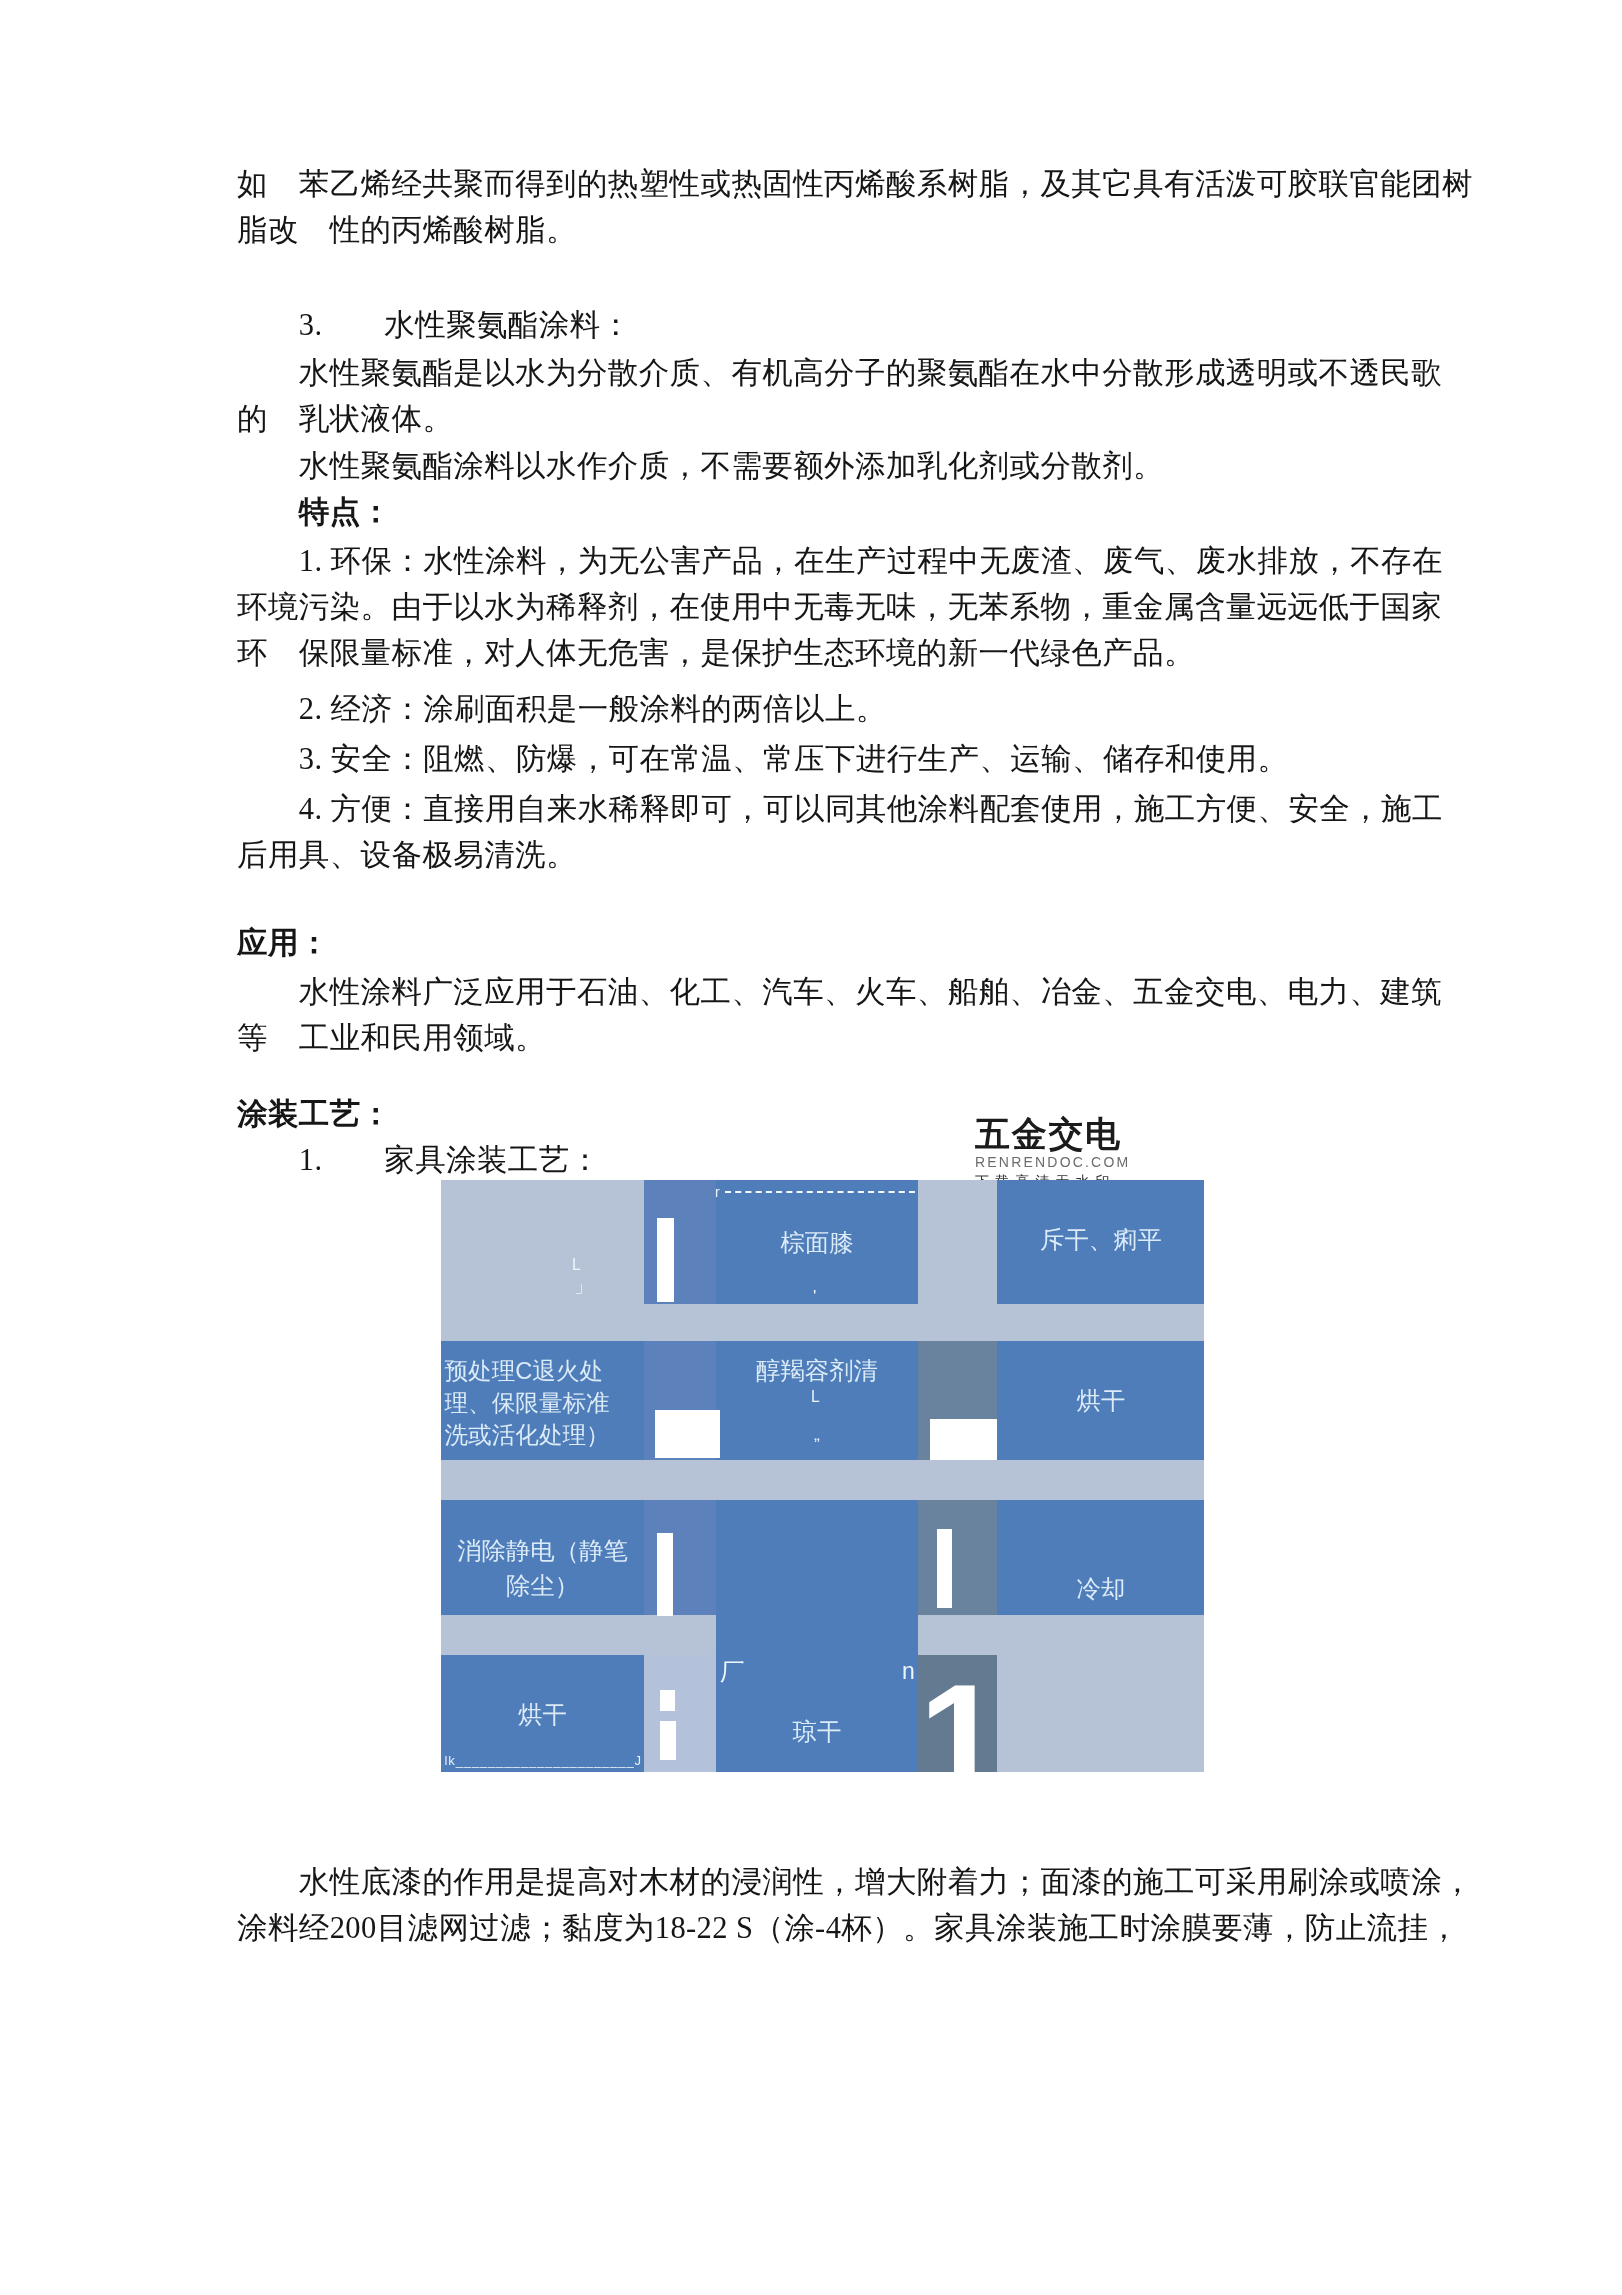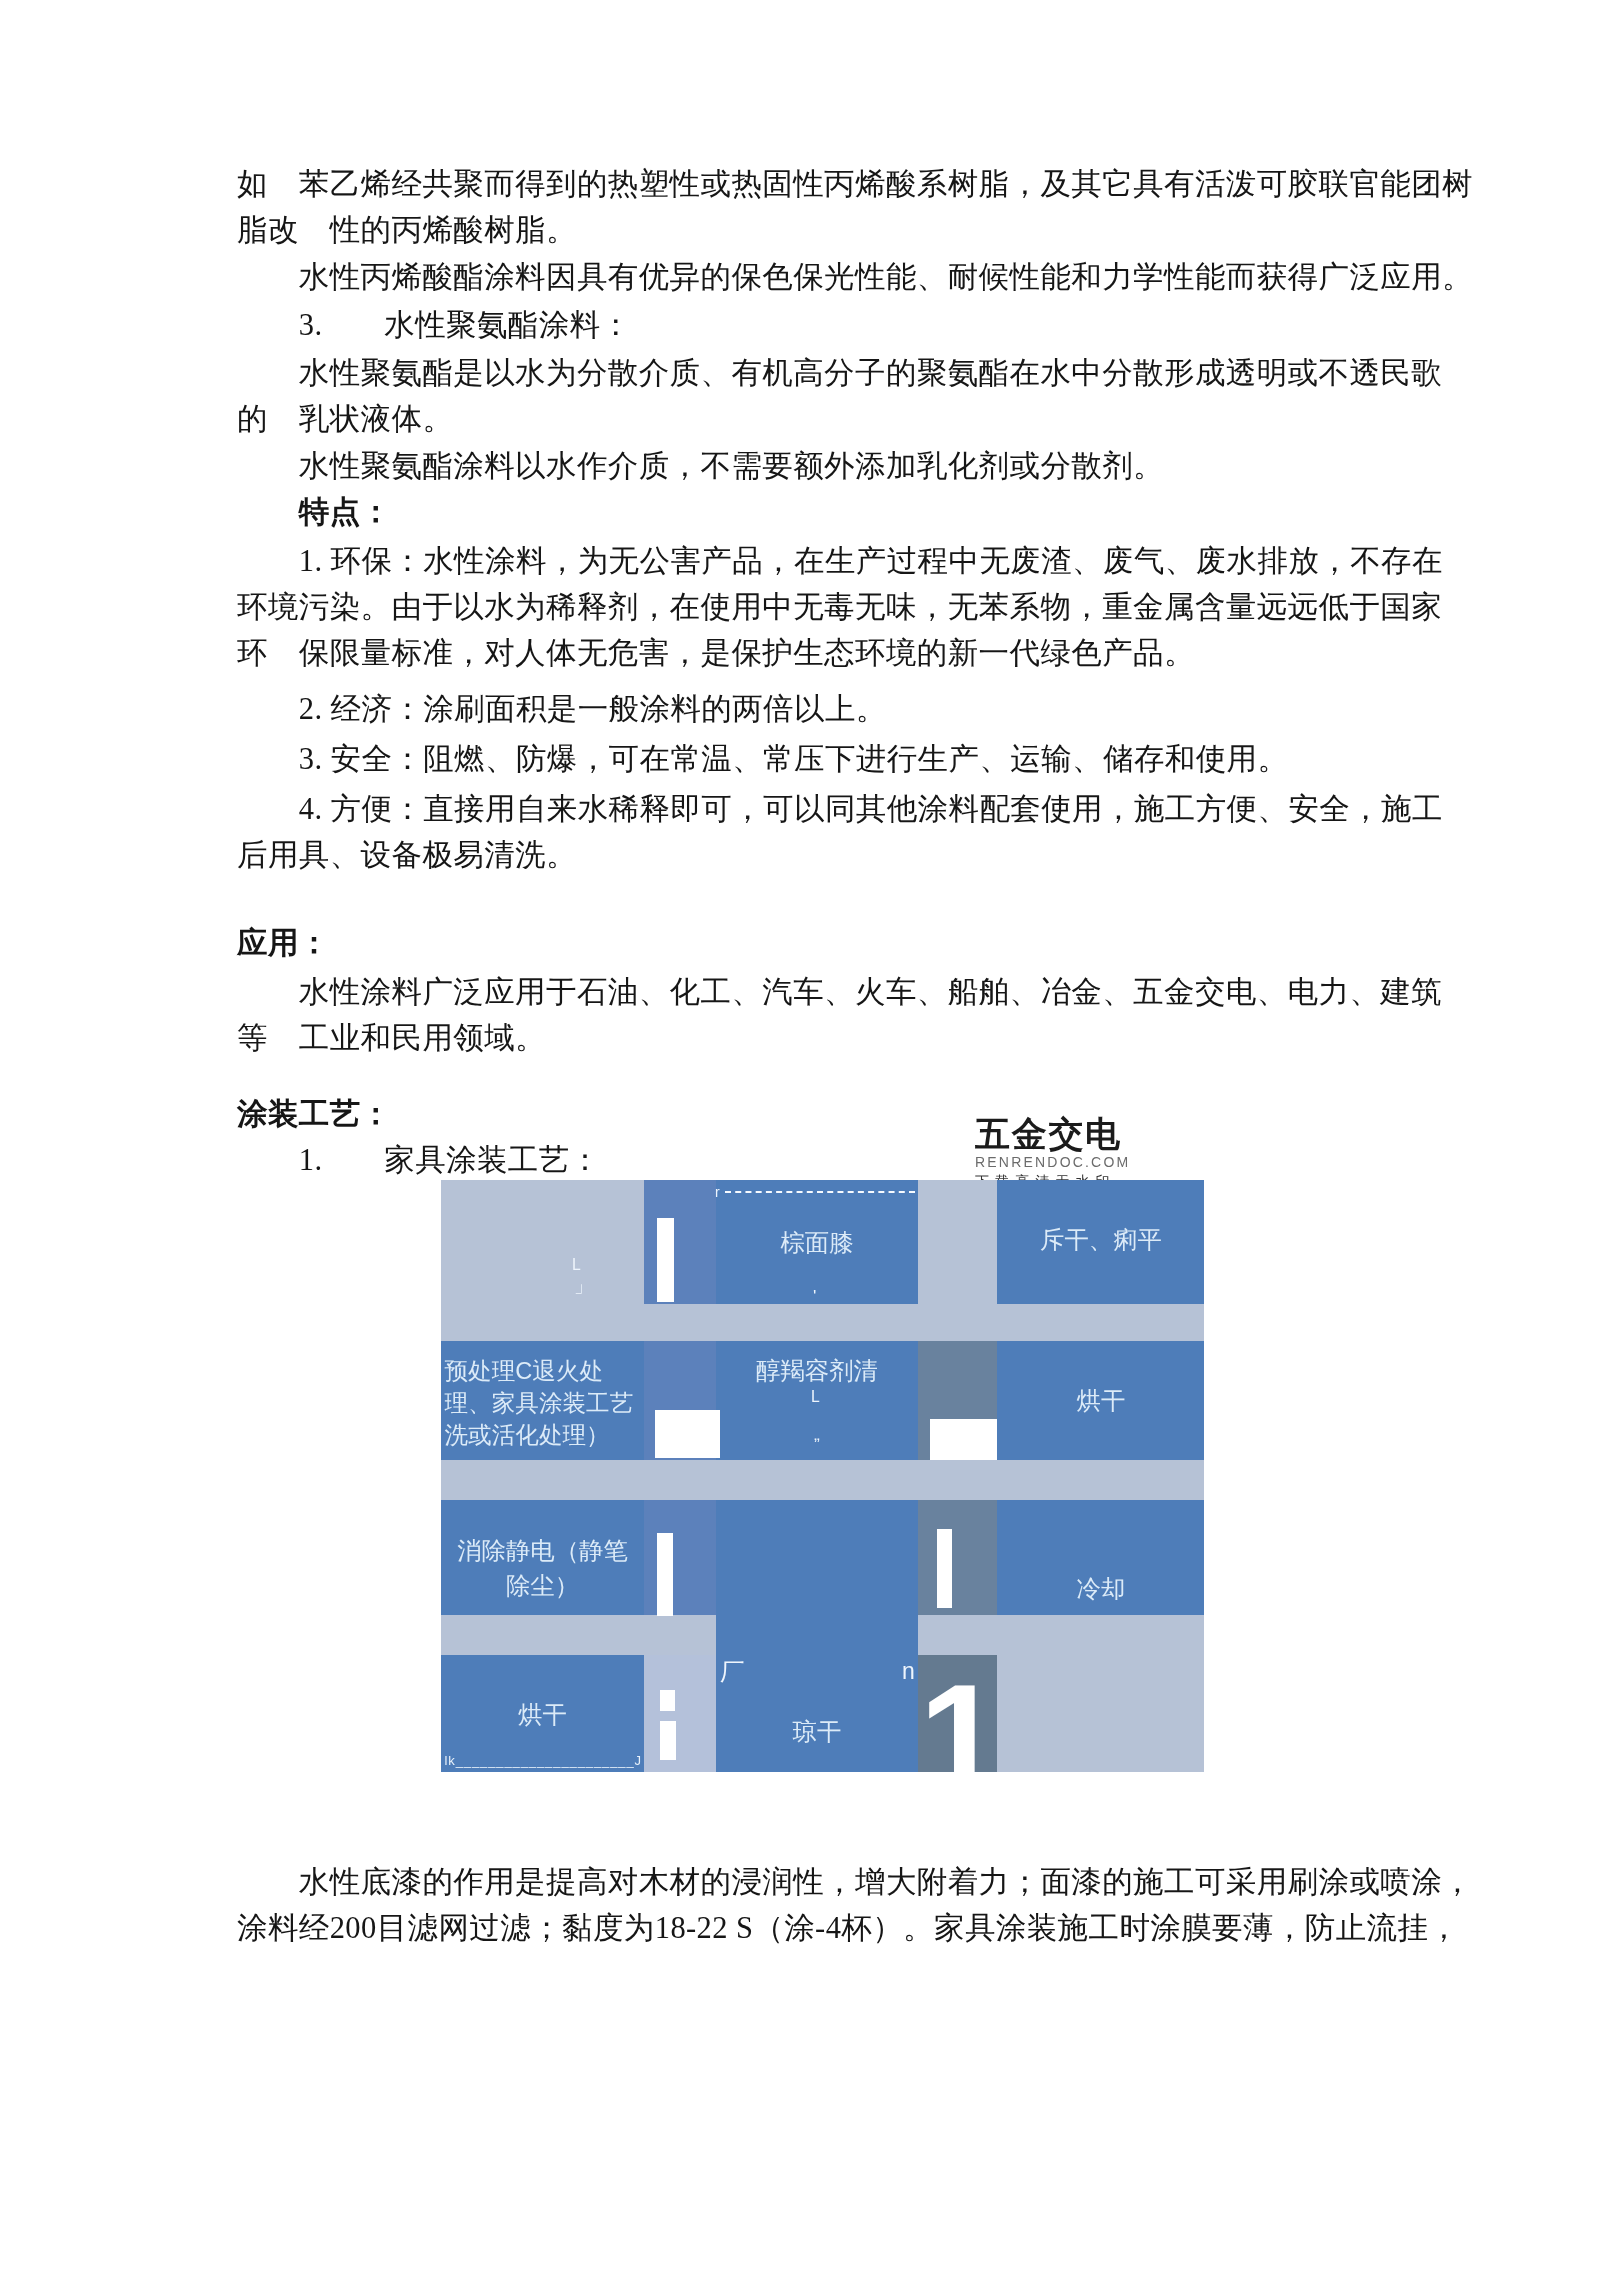--- a/index.html
+++ b/index.html
@@ -49,23 +49,20 @@
   .lkline{position:absolute;color:#e9f2fb;font-size:13px;letter-spacing:0.9px;line-height:1;font-family:"Liberation Sans","DejaVu Sans",sans-serif;}
 </style>
 </head>
 <body>
 
 <div class="page">
 
   <div class="para" style="top:161px">
     <div class="tline">如　苯乙烯经共聚而得到的热塑性或热固性丙烯酸系树脂，及其它具有活泼可胶联官能团树</div>
     <div class="tline">脂改　性的丙烯酸树脂。</div>
-  </div>
-  <div class="para" style="top:254px">
-    <div class="tline">　　水性丙烯酸酯涂料因具有优异的保色保光性能、耐候性能和力学性能而获得广泛应用。</div>
   </div>
   <div class="para" style="top:302px">
     <div class="tline">　　3.　　水性聚氨酯涂料：</div>
   </div>
   <div class="para" style="top:350px">
     <div class="tline">　　水性聚氨酯是以水为分散介质、有机高分子的聚氨酯在水中分散形成透明或不透民歌</div>
     <div class="tline">的　乳状液体。</div>
   </div>
   <div class="para" style="top:443px">
     <div class="tline">　　水性聚氨酯涂料以水作介质，不需要额外添加乳化剂或分散剂。</div>
@@ -124,21 +121,21 @@
 
     <div class="dbox" style="left:275px;top:0;width:202px;height:124px">
       <div class="blab">棕面膝</div>
     </div>
     <div class="dbox" style="left:556px;top:0;width:208px;height:124px">
       <div class="blab toparea" style="padding-top:42px">斥干、痢平</div>
     </div>
 
     <div class="dbox" style="left:0;top:161px;width:203px;height:119px">
       <div class="blab lines3">预处理C退火处
-理、家具涂装工艺
+理、保限量标准
 洗或活化处理）</div>
     </div>
     <div class="dbox" style="left:275px;top:161px;width:202px;height:119px">
       <div class="blab toparea">醇羯容剂清</div>
     </div>
     <div class="dbox" style="left:556px;top:161px;width:208px;height:119px">
       <div class="blab">烘干</div>
     </div>
 
     <div class="dbox" style="left:0;top:320px;width:203px;height:115px">

